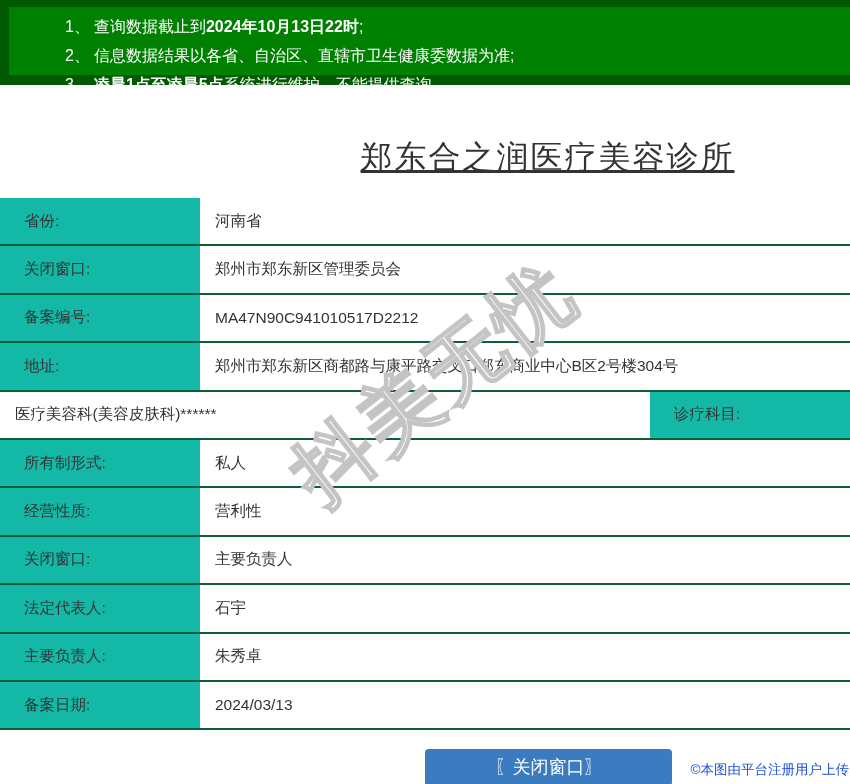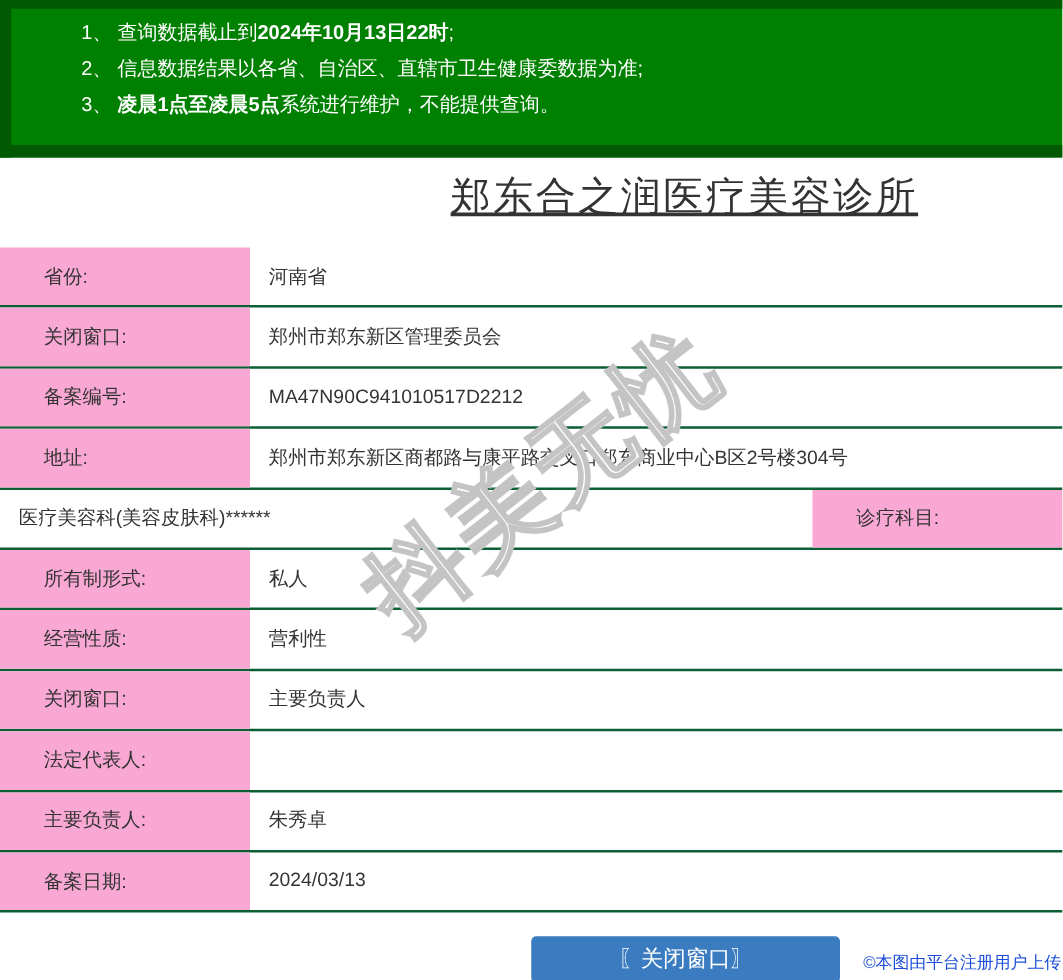--- a/index.html
+++ b/index.html
@@ -9,21 +9,21 @@
     height: 784px;
     background: #ffffff;
     font-family: "Liberation Sans", sans-serif;
     overflow: hidden;
     position: relative;
   }
   
   .banner {
     box-sizing: border-box;
     width: 850px;
-    height: 126px;
+    height: 85px;
     background: #008000;
     border-left: 9px solid #015a01;
     border-top: 7px solid #015a01;
     border-bottom: 10px solid #015a01;
     color: #ffffff;
     padding: 5px 0 0 56px;
   }
   .banner .line {
     height: 29px;
     line-height: 29px;
@@ -59,22 +59,22 @@
   }
   .cell {
     display: flex;
     align-items: center;
     font-size: 15.5px;
     color: #333333;
     box-sizing: border-box;
   }
   .cell.label {
     width: 200px;
-    background: #f9a8d4;
-    padding-left: 35px;
+    background: #14b8a6;
+    padding-left: 24px;
   }
   .cell.value {
     flex: 1;
     padding-left: 15px;
   }
   
   .watermark {
     position: absolute;
     left: 255px;
     top: 268px;
@@ -169,20 +169,21 @@
   <div class="row">
     <div class="cell label">经营性质:</div>
     <div class="cell value">营利性</div>
   </div>
   <div class="row">
     <div class="cell label">关闭窗口:</div>
     <div class="cell value">主要负责人</div>
   </div>
   <div class="row">
     <div class="cell label">法定代表人:</div>
+    <div class="cell value">石宇</div>
   </div>
   <div class="row">
     <div class="cell label">主要负责人:</div>
     <div class="cell value">朱秀卓</div>
   </div>
   <div class="row">
     <div class="cell label">备案日期:</div>
     <div class="cell value">2024/03/13</div>
   </div>
 </div>

